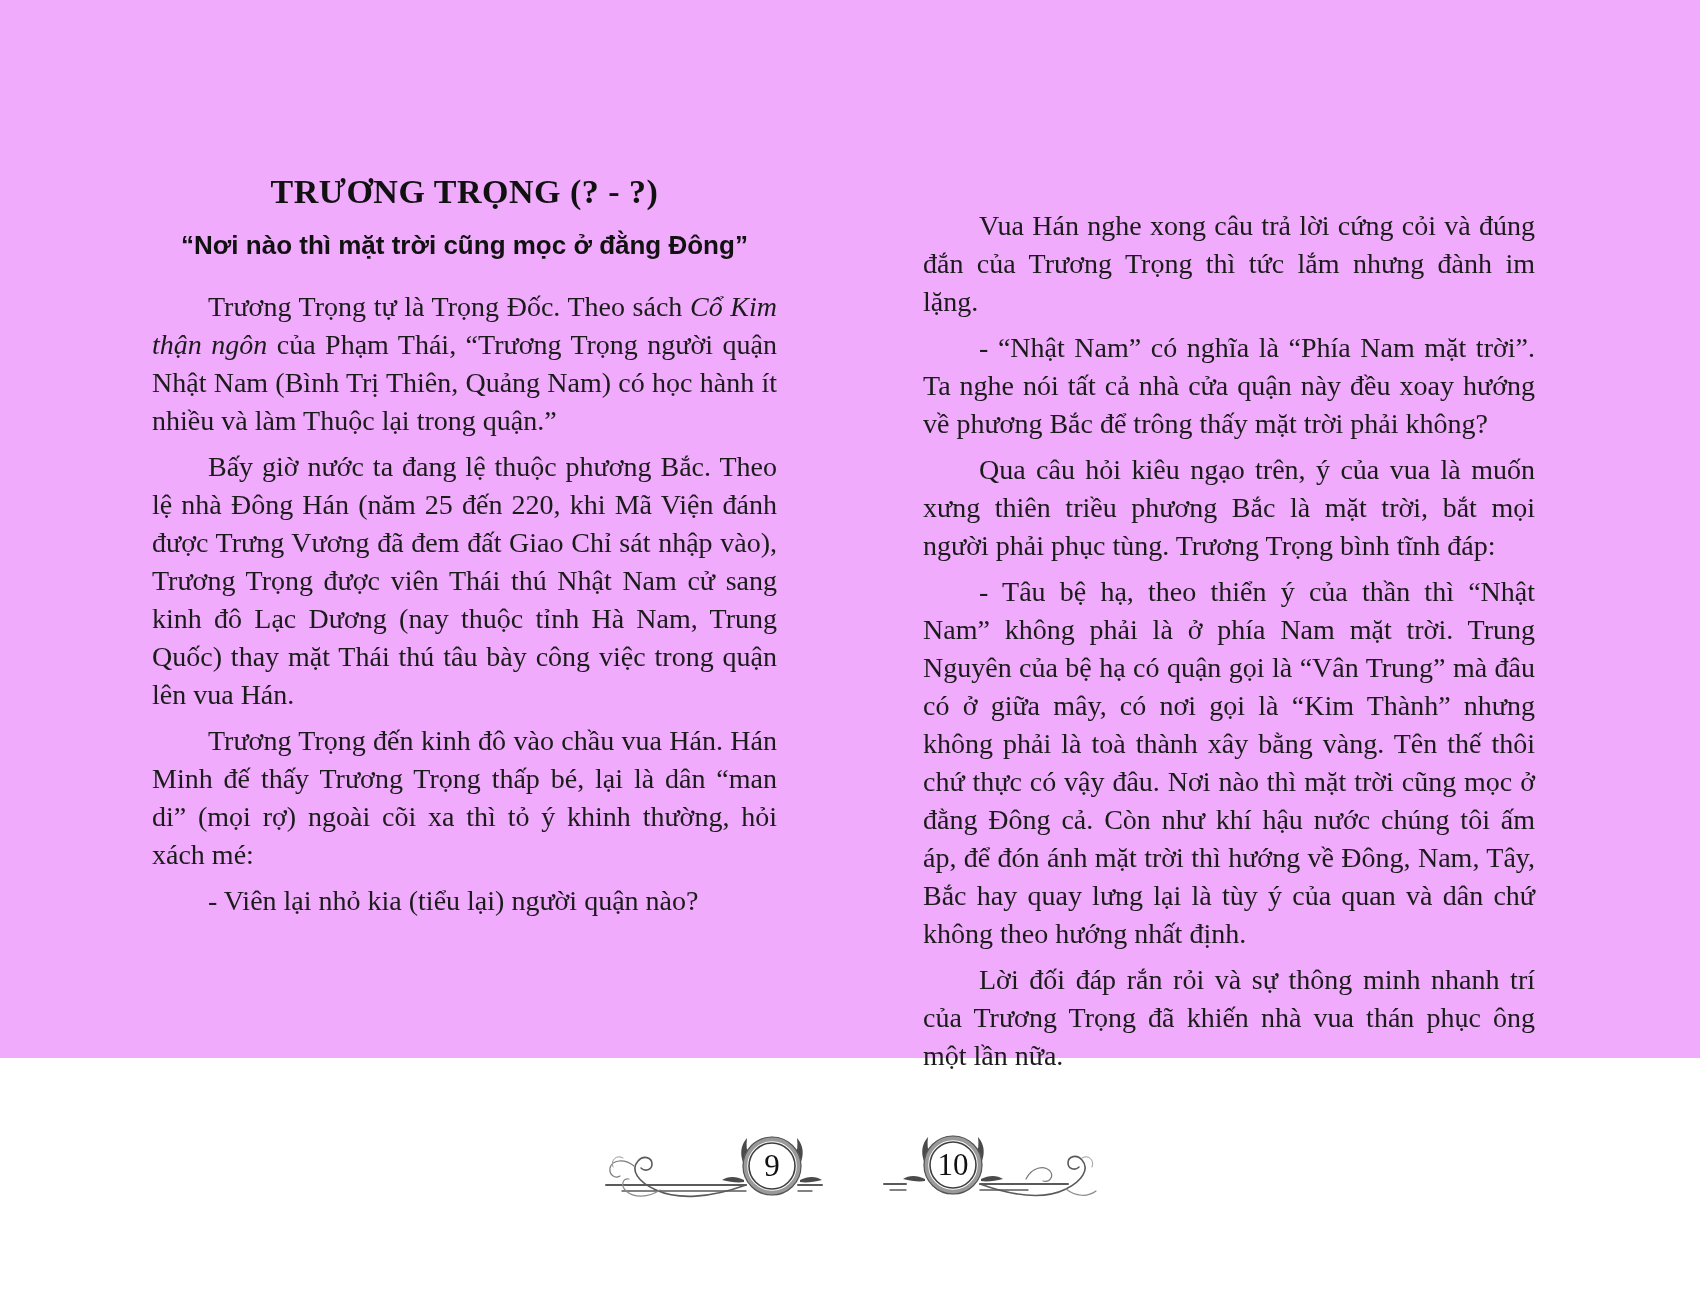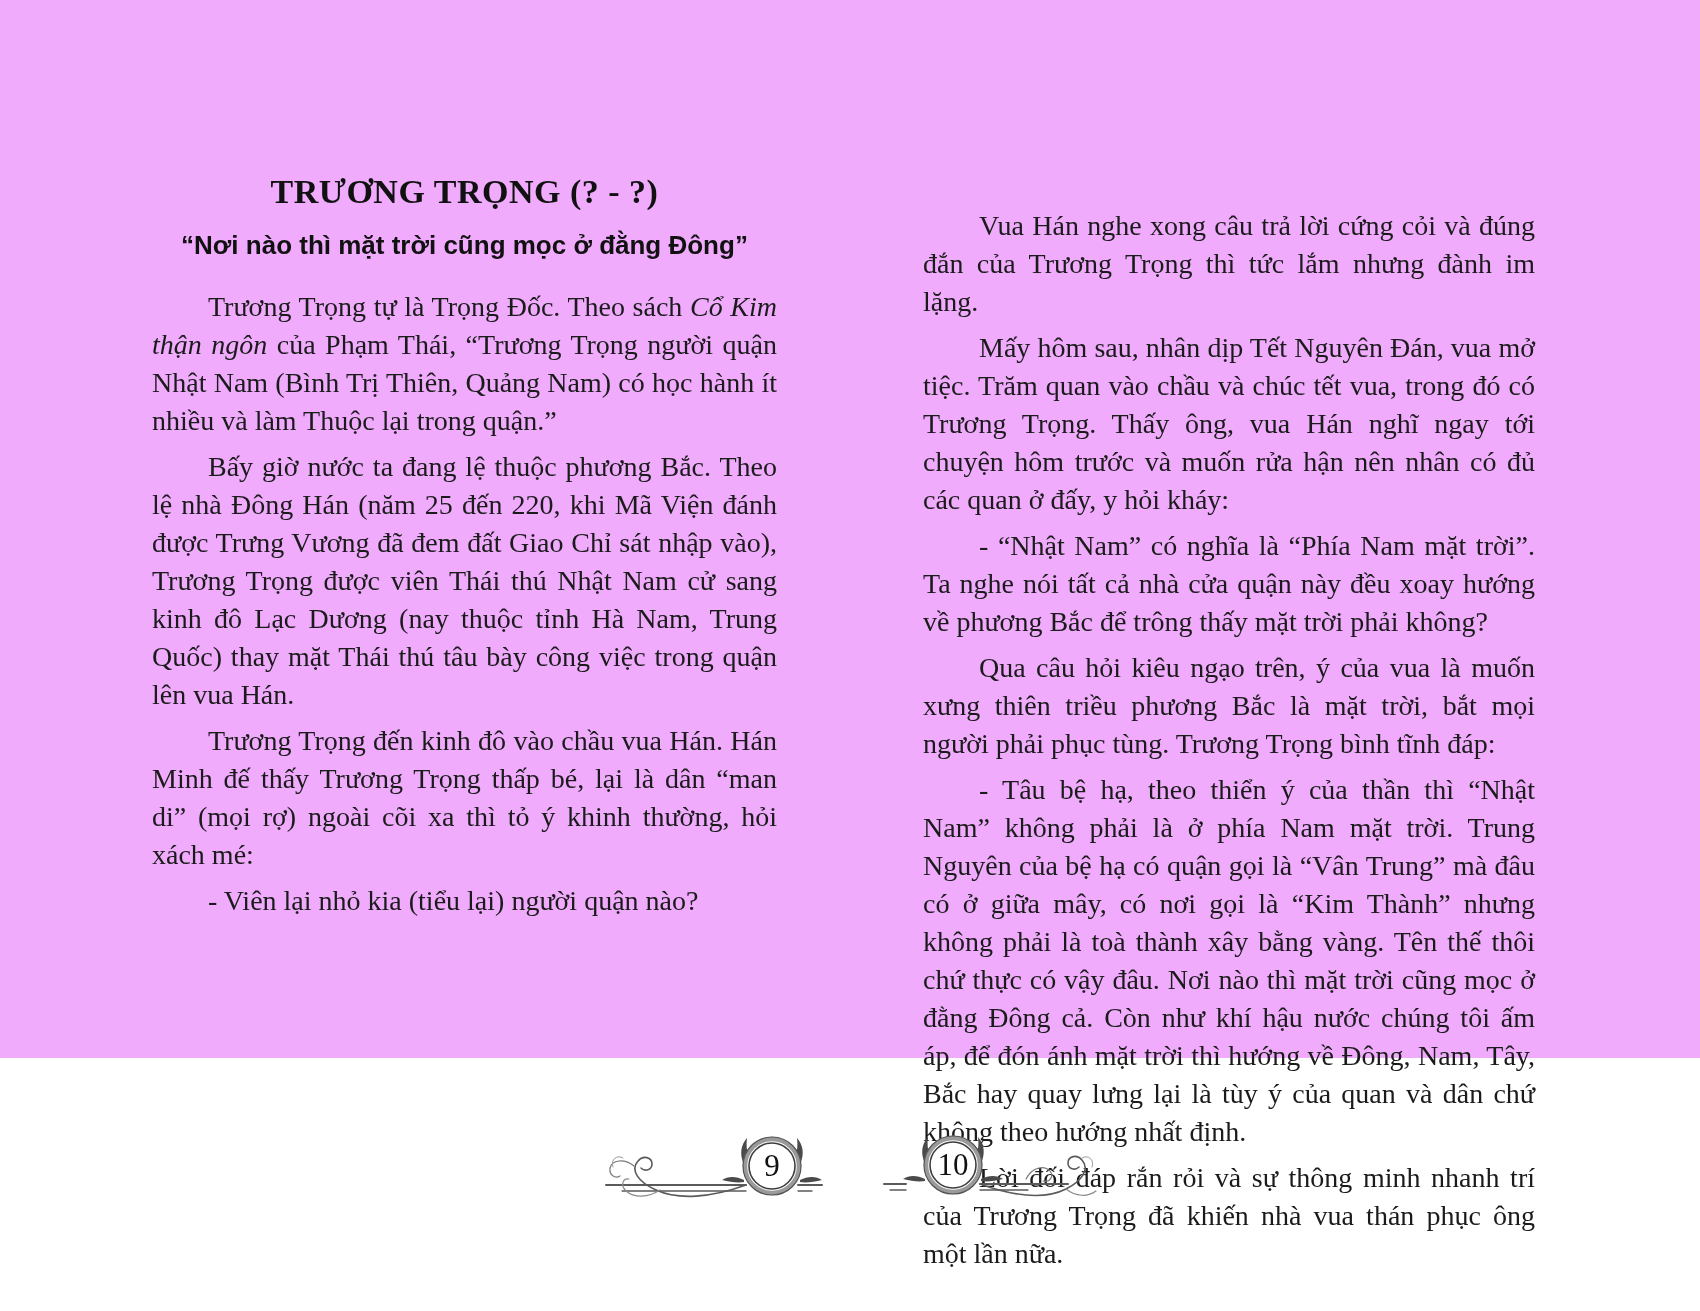--- a/index.html
+++ b/index.html
@@ -78,21 +78,20 @@
         <p><span>Trương Trọng tự là Trọng Đốc. Theo sách </span><i>Cổ Kim thận ngôn</i><span> của Phạm Thái, “Trương Trọng người quận Nhật Nam (Bình Trị Thiên, Quảng Nam) có học hành ít nhiều và làm Thuộc lại trong quận.”</span></p>
         <p><span>Bấy giờ nước ta đang lệ thuộc phương Bắc. Theo lệ nhà Đông Hán (năm 25 đến 220, khi Mã Viện đánh được Trưng Vương đã đem đất Giao Chỉ sát nhập vào), Trương Trọng được viên Thái thú Nhật Nam cử sang kinh đô Lạc Dương (nay thuộc tỉnh Hà Nam, Trung Quốc) thay mặt Thái thú tâu bày công việc trong quận lên vua Hán.</span></p>
         <p><span>Trương Trọng đến kinh đô vào chầu vua Hán. Hán Minh đế thấy Trương Trọng thấp bé, lại là dân “man di” (mọi rợ) ngoài cõi xa thì tỏ ý khinh thường, hỏi xách mé:</span></p>
         <p><span>- Viên lại nhỏ kia (tiểu lại) người quận nào?</span></p>
       </div>
   </div>
 
   <div class="page" id="page-right">
     <div class="page-body">
         <p><span>Vua Hán nghe xong câu trả lời cứng cỏi và đúng đắn của Trương Trọng thì tức lắm nhưng đành im lặng.</span></p>
-        <p><span>Mấy hôm sau, nhân dịp Tết Nguyên Đán, vua mở tiệc. Trăm quan vào chầu và chúc tết vua, trong đó có Trương Trọng. Thấy ông, vua Hán nghĩ ngay tới chuyện hôm trước và muốn rửa hận nên nhân có đủ các quan ở đấy, y hỏi kháy:</span></p>
         <p><span>- “Nhật Nam” có nghĩa là “Phía Nam mặt trời”. Ta nghe nói tất cả nhà cửa quận này đều xoay hướng về phương Bắc để trông thấy mặt trời phải không?</span></p>
         <p><span>Qua câu hỏi kiêu ngạo trên, ý của vua là muốn xưng thiên triều phương Bắc là mặt trời, bắt mọi người phải phục tùng. Trương Trọng bình tĩnh đáp:</span></p>
         <p><span>- Tâu bệ hạ, theo thiển ý của thần thì “Nhật Nam” không phải là ở phía Nam mặt trời. Trung Nguyên của bệ hạ có quận gọi là “Vân Trung” mà đâu có ở giữa mây, có nơi gọi là “Kim Thành” nhưng không phải là toà thành xây bằng vàng. Tên thế thôi chứ thực có vậy đâu. Nơi nào thì mặt trời cũng mọc ở đằng Đông cả. Còn như khí hậu nước chúng tôi ấm áp, để đón ánh mặt trời thì hướng về Đông, Nam, Tây, Bắc hay quay lưng lại là tùy ý của quan và dân chứ không theo hướng nhất định.</span></p>
         <p><span>Lời đối đáp rắn rỏi và sự thông minh nhanh trí của Trương Trọng đã khiến nhà vua thán phục ông một lần nữa.</span></p>
       </div>
   </div>
 
   <div class="ornament" id="ornament-left">
     <svg width="230" height="78" viewBox="0 0 230 78">
       <g stroke="#5a5a5a" fill="none" stroke-width="2" stroke-linecap="round">

